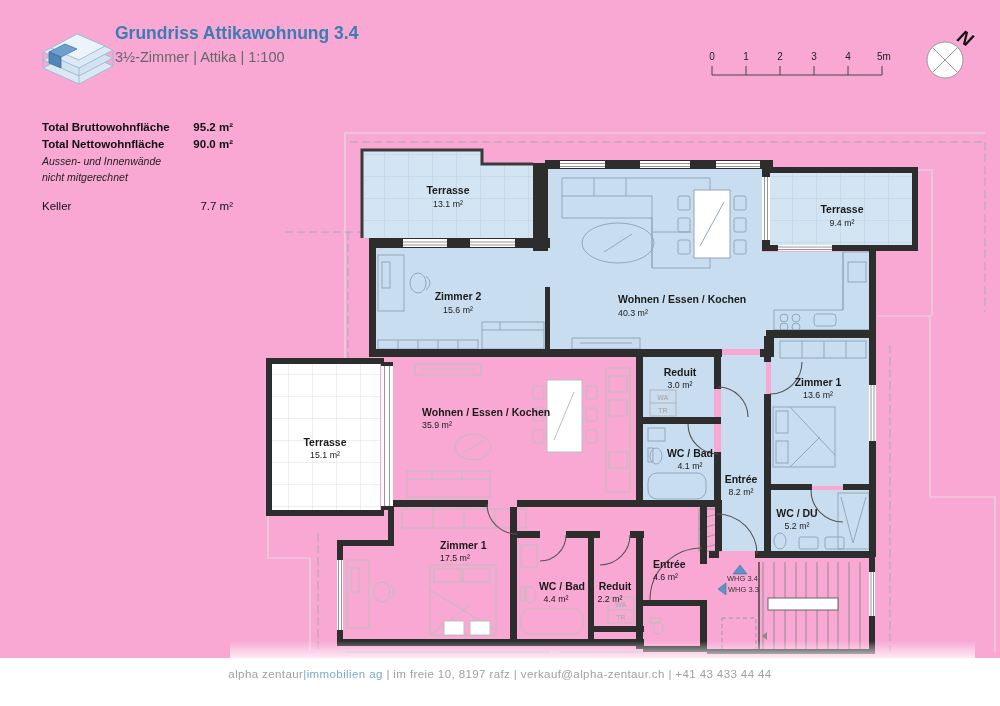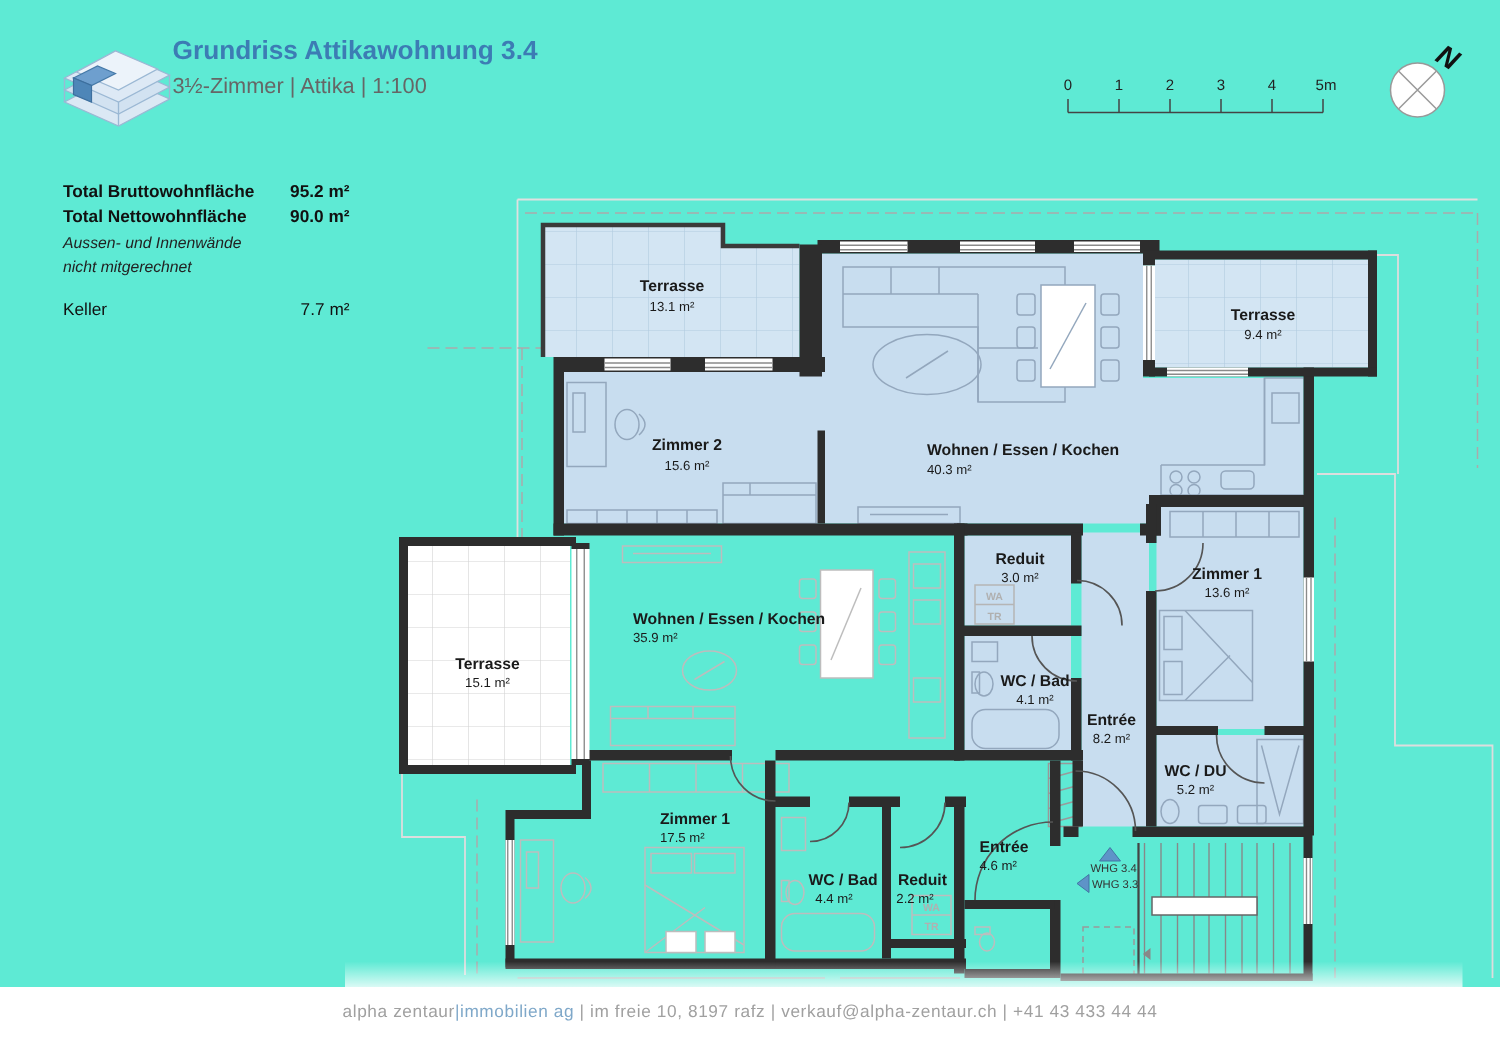--- a/index.html
+++ b/index.html
@@ -1,16 +1,16 @@
 <!DOCTYPE html>
 <html><head>
 <meta charset="utf-8">
 <style>
   html,body{margin:0;padding:0;background:#ffffff;}
-  .page{position:relative;width:1000px;height:706px;background:#5eead4;overflow:hidden;
+  .page{position:relative;width:1000px;height:706px;background:#f9a8d4;overflow:hidden;
         font-family:"Liberation Sans", sans-serif;}
   svg text{font-family:"Liberation Sans", sans-serif;}
   .room-name{font-weight:bold;font-size:10.5px;fill:#1a1a1a;}
   .room-area{font-size:8.8px;fill:#1a1a1a;}
   .appliance{font-size:7px;fill:#b0b0b0;font-weight:bold;}
   .whg{font-size:7.5px;fill:#333;}
   .summary-label{font-weight:bold;font-size:11.5px;fill:#111;}
   .summary-note{font-style:italic;font-size:10.5px;fill:#222;}
   .tick-label{font-size:10px;fill:#222;}
 </style>

